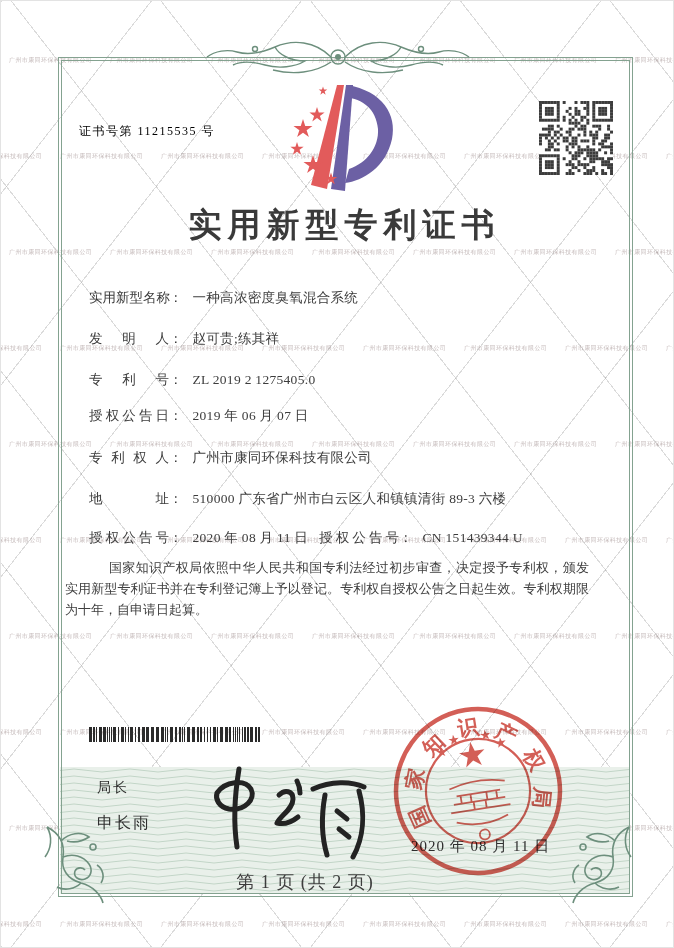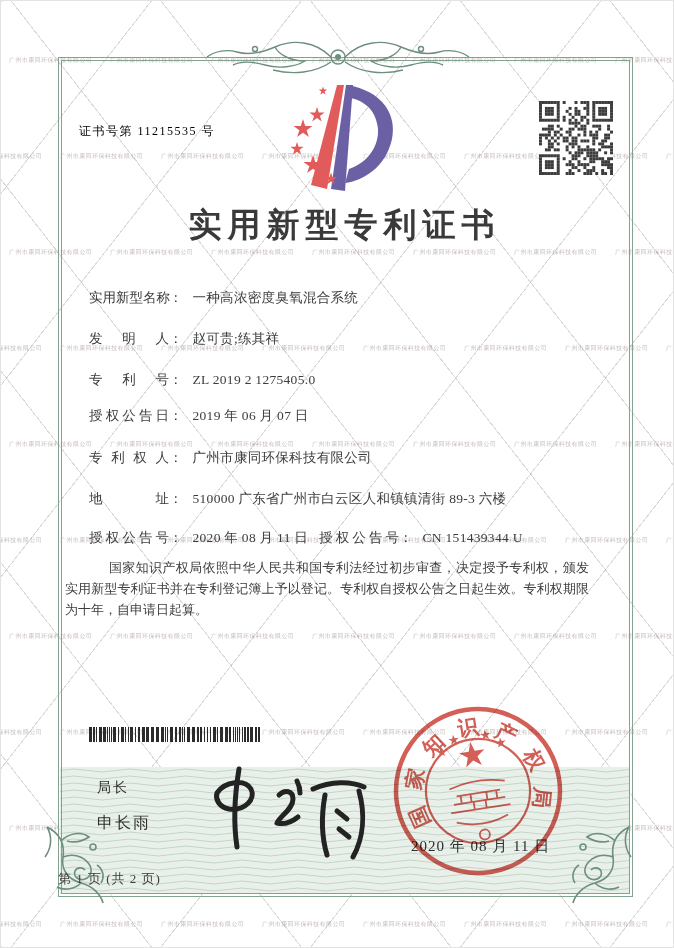--- a/index.html
+++ b/index.html
@@ -32,21 +32,21 @@
   .fvalue{margin-left:10px;letter-spacing:.3px;}
   .fgroup2{position:absolute;left:230px;top:0;}
   .paras{position:absolute;left:64px;top:556px;width:524px;z-index:4;}
   .paras p{margin:0;font-size:13px;line-height:21px;text-align:justify;text-indent:44px;color:#3e3e3e;}
   .barcode{position:absolute;left:88px;top:726px;z-index:4;}
   .director-title{position:absolute;left:96px;top:778px;font-size:14px;letter-spacing:2px;color:#2f2f2f;z-index:6;}
   .director-name{position:absolute;left:96px;top:812px;font-size:16px;letter-spacing:2px;color:#2f2f2f;z-index:6;}
   .issue-date{position:absolute;left:410px;top:836px;font-size:15px;letter-spacing:1px;color:#2e2e2e;z-index:4;}
   .seal{position:absolute;left:389px;top:702px;z-index:5;opacity:.85;mix-blend-mode:multiply;transform:rotate(-9deg);}
   .signature{position:absolute;left:200px;top:758px;z-index:6;}
-  .page-num{position:absolute;left:57px;top:869px;width:494px;text-align:left;font-size:13px;color:#3d3d3d;z-index:3;letter-spacing:1px;}
+  .page-num{position:absolute;left:57px;top:869px;width:494px;text-align:center;font-size:18px;color:#3d3d3d;z-index:3;letter-spacing:1px;}
   .back-note{position:absolute;left:0;top:908px;width:674px;text-align:center;font-size:13px;color:#4a4a4a;letter-spacing:2px;z-index:4;}
 </style>
 </head>
 <body>
 
 <div class="page">
 
   <div class="xpattern"></div>
   <div class="wm-grid" id="wmGrid">
       <span style="left: 8px; top: 55px;">广州市康同环保科技有限公司</span>

